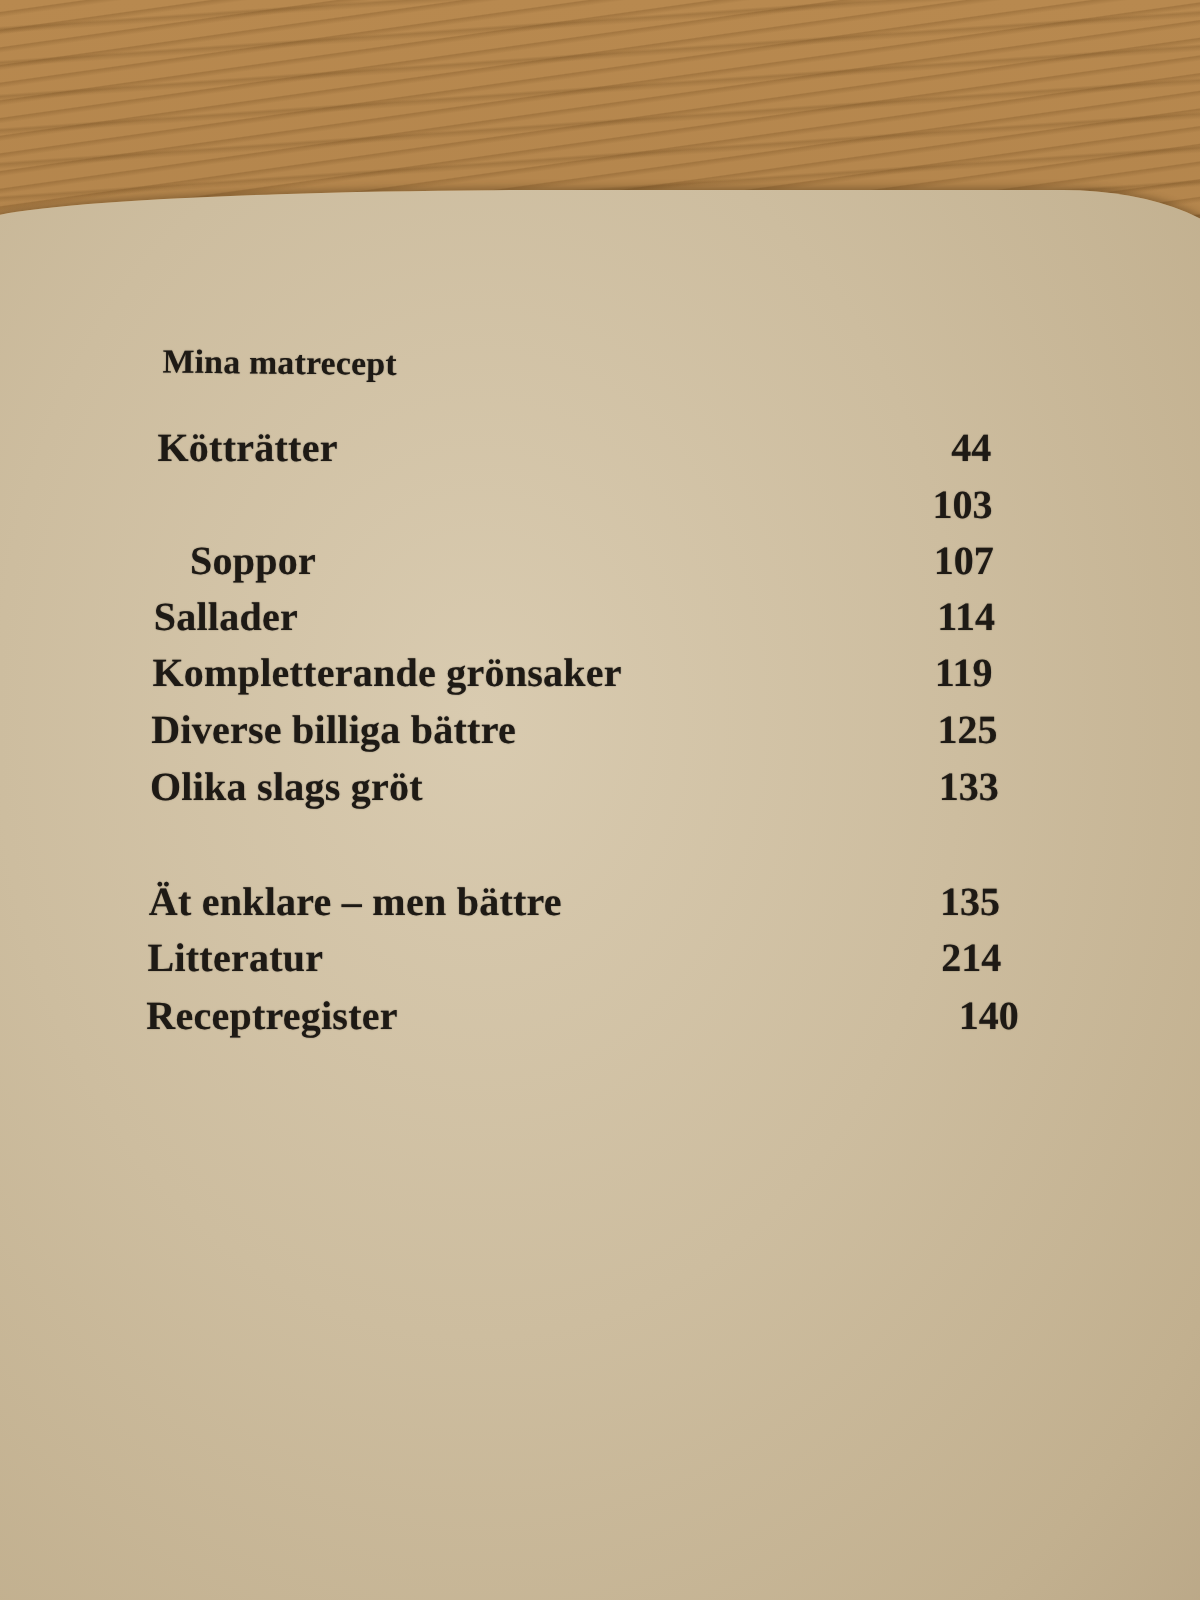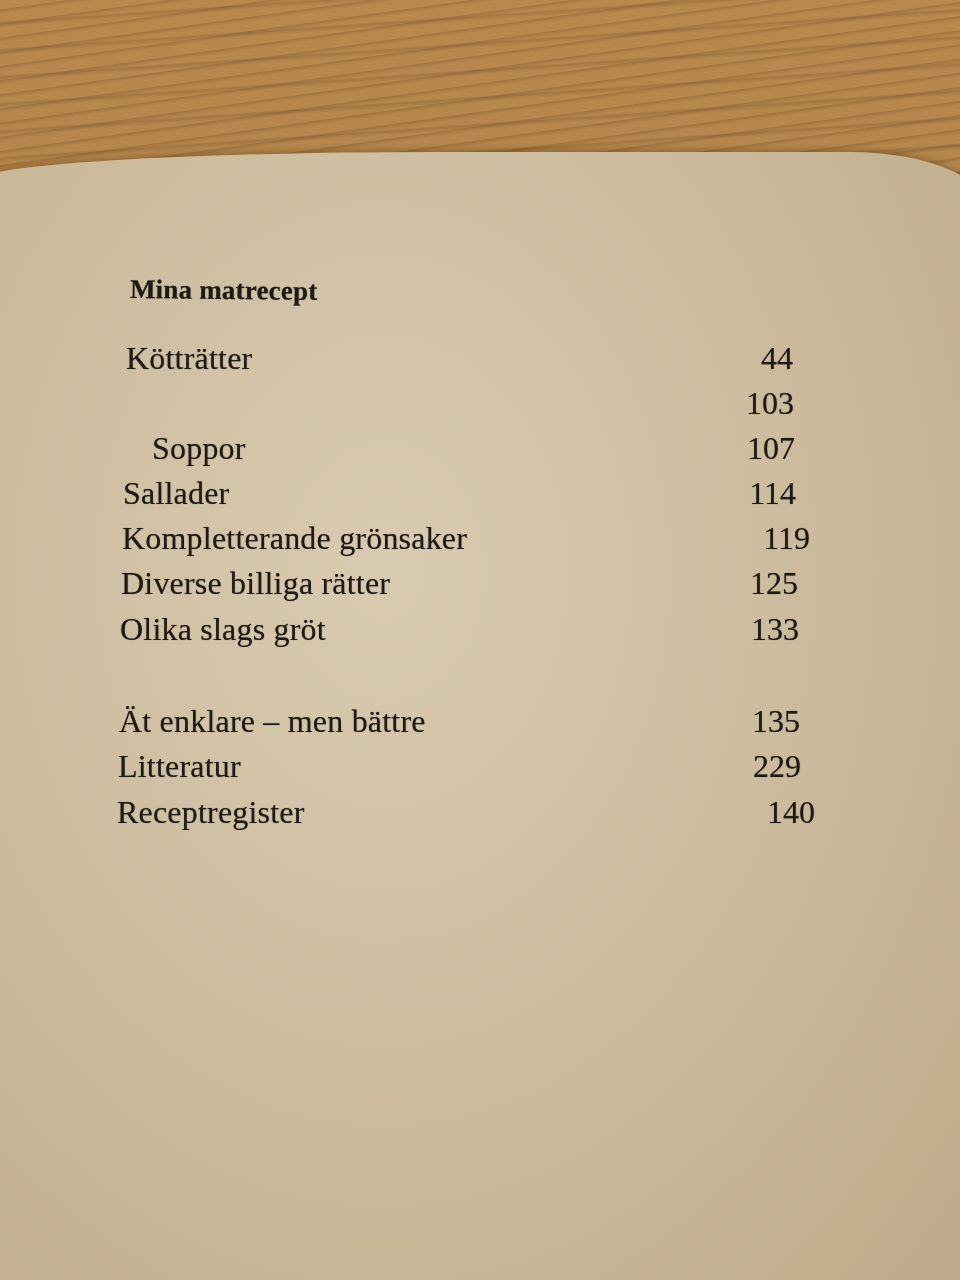--- a/index.html
+++ b/index.html
@@ -50,20 +50,21 @@
       transform: rotate(0.6deg);
       transform-origin: left center;
     }
     .entry {
       position: absolute;
       left: 0;
       width: 768px;
       height: 40px;
       font-size: 32px;
       line-height: 40px;
+      font-weight: bold;
     }
     .entry .title {
       position: absolute;
       white-space: nowrap;
       letter-spacing: 0.2px;
     }
     .entry .num {
       position: absolute;
       white-space: nowrap;
       text-align: right;
@@ -89,36 +90,36 @@
   <div class="entry" style="top:428px;">
     <span class="title soft" style="left:124px;margin-left:28px;">Soppor</span>
     <span class="num soft" style="left:695px;">107</span>
   </div>
   <div class="entry" style="top:473px;">
     <span class="title soft" style="left:123px;">Sallader</span>
     <span class="num soft" style="left:696px;">114</span>
   </div>
   <div class="entry" style="top:518px;">
     <span class="title soft" style="left:122px;">Kompletterande  grönsaker</span>
-    <span class="num soft" style="left:710px;">119</span>
+    <span class="num soft" style="left:694px;">119</span>
   </div>
   <div class="entry" style="top:563px;">
-    <span class="title soft" style="left:121px;">Diverse billiga rätter</span>
+    <span class="title soft" style="left:121px;">Diverse billiga bättre</span>
     <span class="num soft" style="left:698px;">125</span>
   </div>
   <div class="entry" style="top:609px;">
     <span class="title soft" style="left:120px;">Olika slags gröt</span>
     <span class="num soft" style="left:699px;">133</span>
   </div>
 
   <div class="entry" style="top:701px;">
     <span class="title soft" style="left:119px;">Ät enklare – men bättre</span>
     <span class="num soft" style="left:700px;">135</span>
   </div>
   <div class="entry" style="top:746px;">
     <span class="title soft" style="left:118px;">Litteratur</span>
-    <span class="num soft" style="left:701px;">229</span>
+    <span class="num soft" style="left:701px;">214</span>
   </div>
   <div class="entry" style="top:792px;">
     <span class="title soft" style="left:117px;">Receptregister</span>
     <span class="num soft" style="left:715px;">140</span>
   </div>
 </div>
 
 </body></html>

